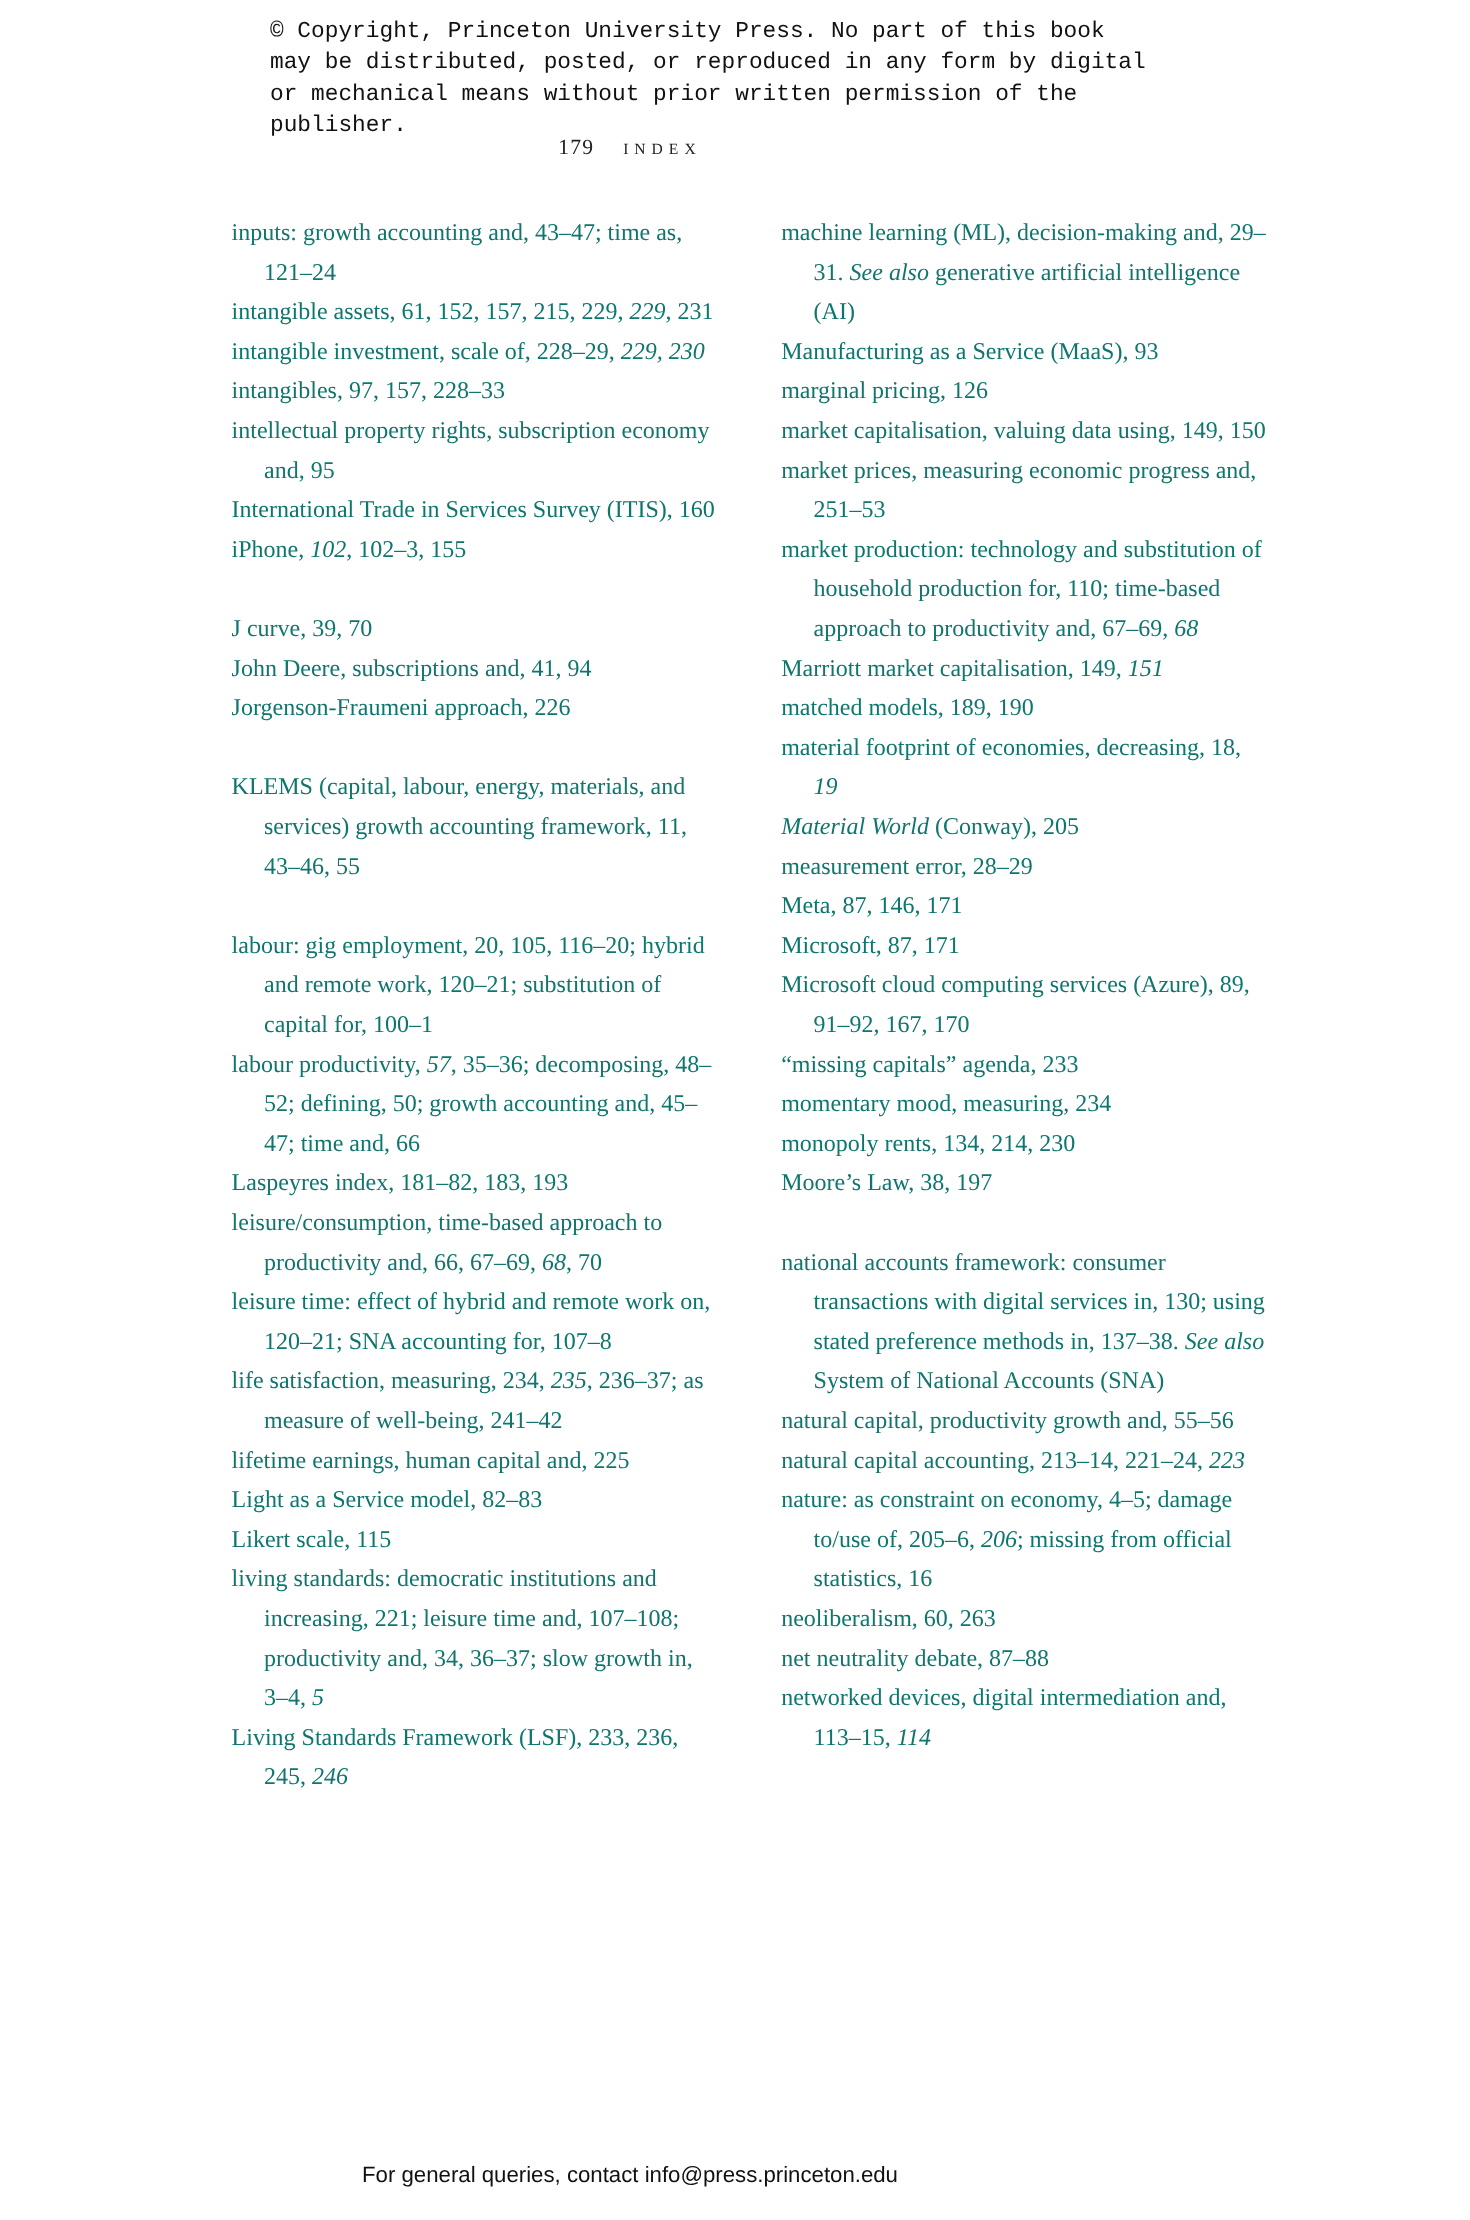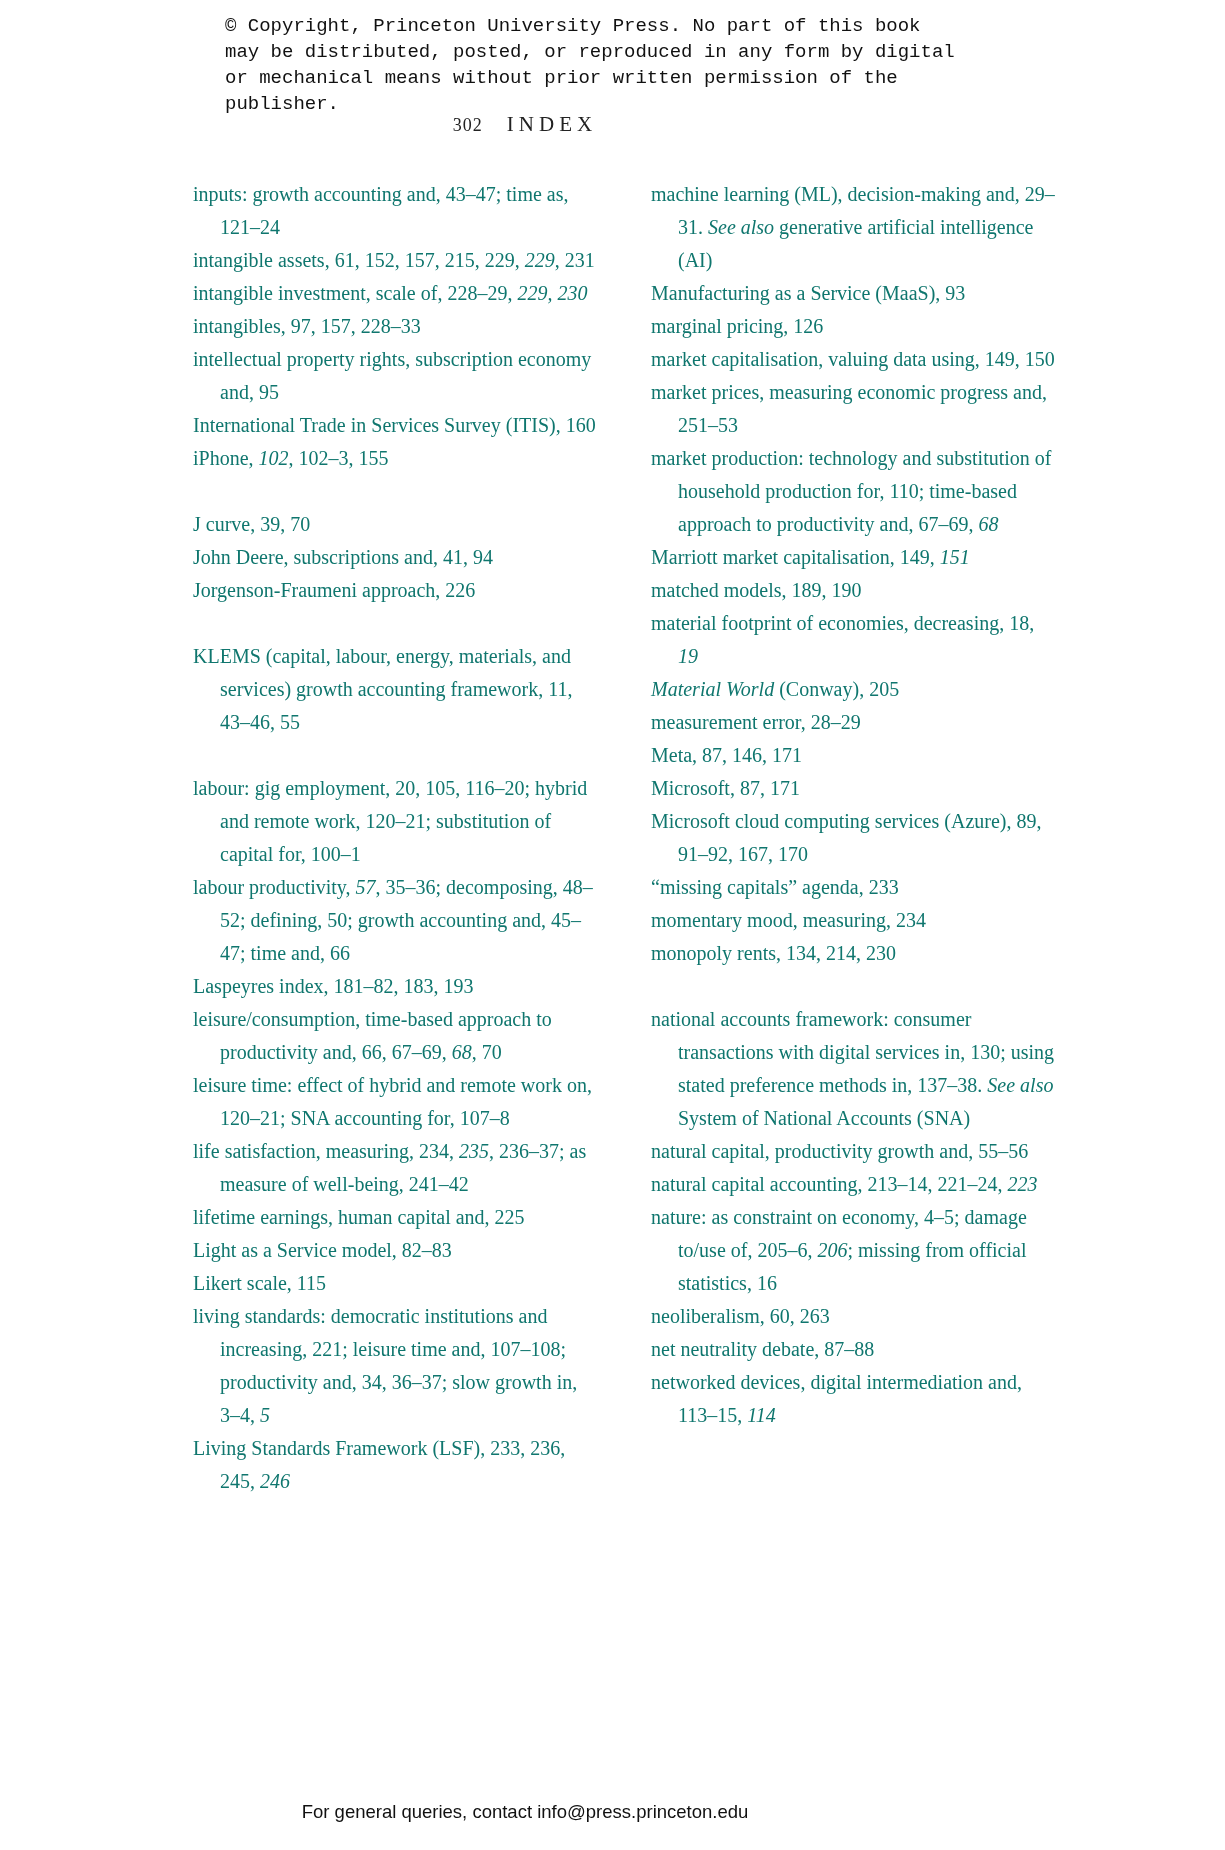--- a/index.html
+++ b/index.html
@@ -35,21 +35,21 @@
     left: 525px;
     transform: translateX(-50%);
     white-space: nowrap;
     color: #222222;
   }
   .running-head .folio {
     font-size: 18px;
     letter-spacing: 1px;
   }
   .running-head .head-title {
-    font-size: 21px;
+    font-size: 13px;
     letter-spacing: 5px;
     margin-left: 24px;
     margin-top: 42px;
   }
 
   
   .columns {
     position: absolute;
     left: 193px;
     top: 178px;
@@ -87,21 +87,21 @@
     color: #111111;
     text-align: right;
   }
 </style>
 </head>
 <body>
 
 <div class="copyright">© Copyright, Princeton University Press. No part of this book may be distributed, posted, or reproduced in any form by digital or mechanical means without prior written permission of the publisher.</div>
 
 <div class="running-head">
-  <span class="folio">302</span><span class="head-title">INDEX</span>
+  <span class="folio">179</span><span class="head-title">INDEX</span>
 </div>
 
 <div class="columns">
   <div class="col">
       <div class="index-group">
         <p class="index-entry">inputs: growth accounting and, 43–47; time as, 121–24</p>
         <p class="index-entry">intangible assets, 61, 152, 157, 215, 229, <i>229</i>, 231</p>
         <p class="index-entry">intangible investment, scale of, 228–29, <i>229, 230</i></p>
         <p class="index-entry">intangibles, 97, 157, 228–33</p>
         <p class="index-entry">intellectual property rights, subscription economy and, 95</p>
@@ -142,20 +142,21 @@
         <p class="index-entry">matched models, 189, 190</p>
         <p class="index-entry">material footprint of economies, decreasing, 18, <i>19</i></p>
         <p class="index-entry"><i>Material World</i> (Conway), 205</p>
         <p class="index-entry">measurement error, 28–29</p>
         <p class="index-entry">Meta, 87, 146, 171</p>
         <p class="index-entry">Microsoft, 87, 171</p>
         <p class="index-entry">Microsoft cloud computing services (Azure), 89, 91–92, 167, 170</p>
         <p class="index-entry">“missing capitals” agenda, 233</p>
         <p class="index-entry">momentary mood, measuring, 234</p>
         <p class="index-entry">monopoly rents, 134, 214, 230</p>
+        <p class="index-entry">Moore’s Law, 38, 197</p>
       </div>
       <div class="index-group">
         <p class="index-entry">national accounts framework: consumer transactions with digital services in, 130; using stated preference methods in, 137–38. <i>See also</i> System of National Accounts (SNA)</p>
         <p class="index-entry">natural capital, productivity growth and, 55–56</p>
         <p class="index-entry">natural capital accounting, 213–14, 221–24, <i>223</i></p>
         <p class="index-entry">nature: as constraint on economy, 4–5; damage to/use of, 205–6, <i>206</i>; missing from official statistics, 16</p>
         <p class="index-entry">neoliberalism, 60, 263</p>
         <p class="index-entry">net neutrality debate, 87–88</p>
         <p class="index-entry">networked devices, digital intermediation and, 113–15, <i>114</i></p>
       </div>

